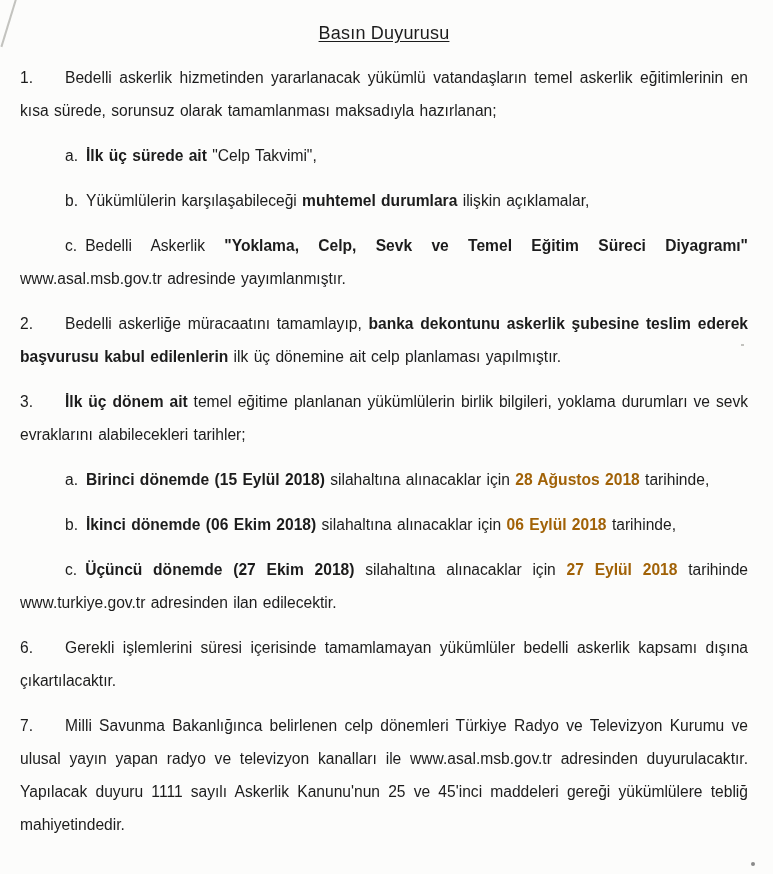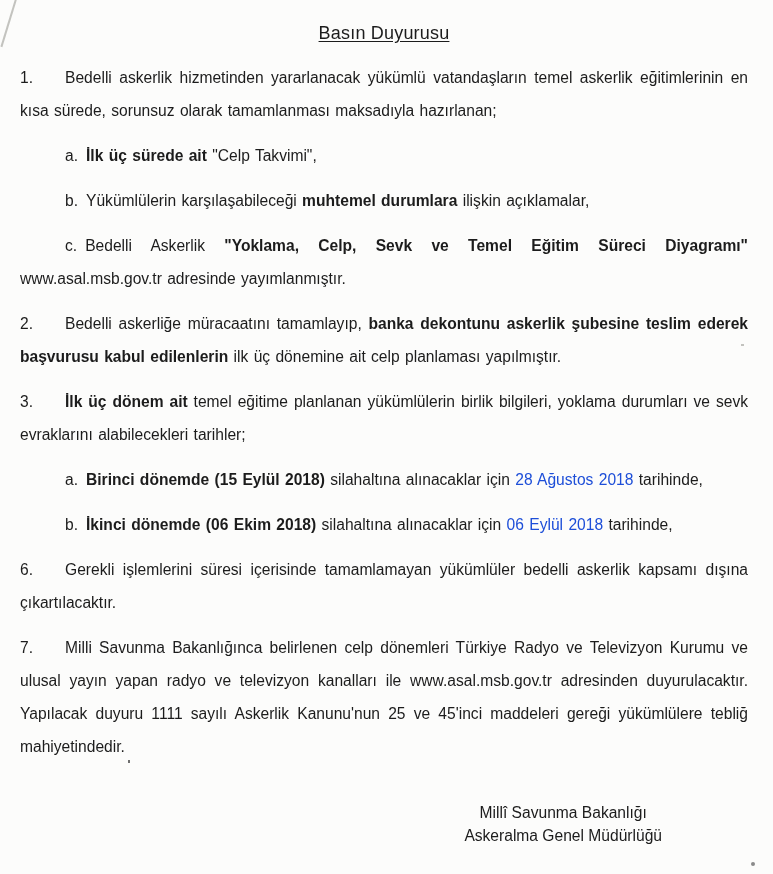--- a/index.html
+++ b/index.html
@@ -36,21 +36,21 @@
   }
   p.sub { text-indent: 45px; }
   .marker-num {
     display: inline-block;
     width: 45px;
     text-indent: 0;
   }
   .marker-sub { margin-right: 8px; }
   .seg-normal { font-weight: normal; }
   .seg-bold { font-weight: bold; }
-  .seg-semibold { font-weight: normal; color: #1d4ed8; }
+  .seg-semibold { font-weight: bold; color: #a16207; }
   .seg-underline { }
   p.closing {
     text-indent: 52px;
     text-align: left;
     margin-top: 13px;
   }
   .signature {
     margin: 38px 86px 0 auto;
     width: max-content;
     text-align: center;
@@ -104,20 +104,21 @@
 
   <div id="document-body">
       <p class="para"><span class="marker-num">1.</span><span class="seg-normal">Bedelli askerlik hizmetinden yararlanacak yükümlü vatandaşların temel askerlik eğitimlerinin en kısa sürede, sorunsuz olarak tamamlanması maksadıyla hazırlanan;</span></p>
       <p class="para sub"><span class="marker-sub">a.</span><span class="seg-bold">İlk üç sürede ait</span><span class="seg-normal"> "Celp Takvimi",</span></p>
       <p class="para sub"><span class="marker-sub">b.</span><span class="seg-normal">Yükümlülerin karşılaşabileceği </span><span class="seg-bold">muhtemel durumlara</span><span class="seg-normal"> ilişkin açıklamalar,</span></p>
       <p class="para sub"><span class="marker-sub">c.</span><span class="seg-normal">Bedelli Askerlik </span><span class="seg-bold">"Yoklama, Celp, Sevk ve Temel Eğitim Süreci Diyagramı"</span><span class="seg-normal"> </span><span class="seg-underline">www.asal.msb.gov.tr</span><span class="seg-normal"> adresinde yayımlanmıştır.</span></p>
       <p class="para"><span class="marker-num">2.</span><span class="seg-normal">Bedelli askerliğe müracaatını tamamlayıp, </span><span class="seg-bold">banka dekontunu askerlik şubesine teslim ederek başvurusu kabul edilenlerin</span><span class="seg-normal"> ilk üç dönemine ait celp planlaması yapılmıştır.</span></p>
       <p class="para"><span class="marker-num">3.</span><span class="seg-bold">İlk üç dönem ait</span><span class="seg-normal"> temel eğitime planlanan yükümlülerin birlik bilgileri, yoklama durumları ve sevk evraklarını alabilecekleri tarihler;</span></p>
       <p class="para sub"><span class="marker-sub">a.</span><span class="seg-bold">Birinci dönemde (15 Eylül 2018)</span><span class="seg-normal"> silahaltına alınacaklar için </span><span class="seg-semibold">28 Ağustos 2018</span><span class="seg-normal"> tarihinde,</span></p>
       <p class="para sub"><span class="marker-sub">b.</span><span class="seg-bold">İkinci dönemde (06 Ekim 2018)</span><span class="seg-normal"> silahaltına alınacaklar için </span><span class="seg-semibold">06 Eylül 2018</span><span class="seg-normal"> tarihinde,</span></p>
+      <p class="para sub"><span class="marker-sub">c.</span><span class="seg-bold">Üçüncü dönemde (27 Ekim 2018)</span><span class="seg-normal"> silahaltına alınacaklar için </span><span class="seg-semibold">27 Eylül 2018</span><span class="seg-normal"> tarihinde </span><span class="seg-underline">www.turkiye.gov.tr</span><span class="seg-normal"> adresinden ilan edilecektir.</span></p>
       <p class="para"><span class="marker-num">6.</span><span class="seg-normal">Gerekli işlemlerini süresi içerisinde tamamlamayan yükümlüler bedelli askerlik kapsamı dışına çıkartılacaktır.</span></p>
       <p class="para"><span class="marker-num">7.</span><span class="seg-normal">Milli Savunma Bakanlığınca belirlenen celp dönemleri Türkiye Radyo ve Televizyon Kurumu ve ulusal yayın yapan radyo ve televizyon kanalları ile </span><span class="seg-underline">www.asal.msb.gov.tr</span><span class="seg-normal"> adresinden duyurulacaktır. Yapılacak duyuru 1111 sayılı Askerlik Kanunu'nun 25 ve 45'inci maddeleri gereği yükümlülere tebliğ mahiyetindedir.</span></p>
     </div>
 
 
   <div class="signature">
     <div>Millî Savunma Bakanlığı</div>
     <div>Askeralma Genel Müdürlüğü</div>
   </div>
 

